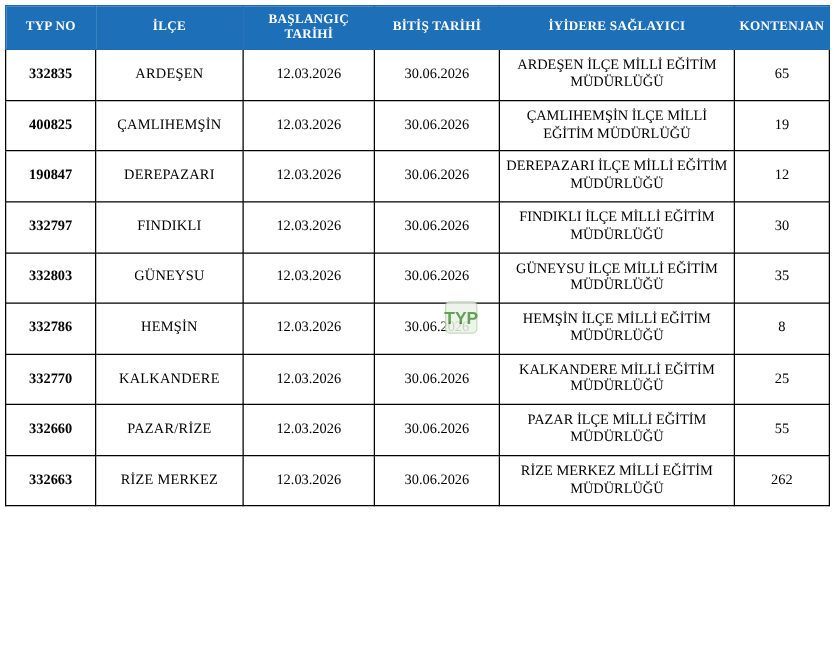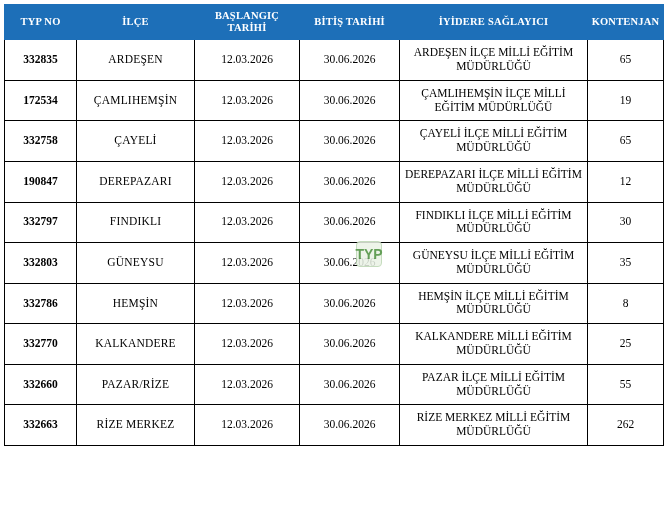--- a/index.html
+++ b/index.html
@@ -118,34 +118,26 @@
     <tbody>
       <tr>
         <td class="col-typno">332835</td>
         <td class="col-ilce">ARDEŞEN</td>
         <td class="col-date">12.03.2026</td>
         <td class="col-date">30.06.2026</td>
         <td class="col-saglayici">ARDEŞEN İLÇE MİLLİ EĞİTİM MÜDÜRLÜĞÜ</td>
         <td class="col-kontenjan">65</td>
       </tr>
       <tr>
-        <td class="col-typno">172534</td>
+        <td class="col-typno">400825</td>
         <td class="col-ilce">ÇAMLIHEMŞİN</td>
         <td class="col-date">12.03.2026</td>
         <td class="col-date">30.06.2026</td>
         <td class="col-saglayici">ÇAMLIHEMŞİN İLÇE MİLLİ EĞİTİM MÜDÜRLÜĞÜ</td>
         <td class="col-kontenjan">19</td>
-      </tr>
-      <tr>
-        <td class="col-typno">332758</td>
-        <td class="col-ilce">ÇAYELİ</td>
-        <td class="col-date">12.03.2026</td>
-        <td class="col-date">30.06.2026</td>
-        <td class="col-saglayici">ÇAYELİ İLÇE MİLLİ EĞİTİM MÜDÜRLÜĞÜ</td>
-        <td class="col-kontenjan">65</td>
       </tr>
       <tr>
         <td class="col-typno">190847</td>
         <td class="col-ilce">DEREPAZARI</td>
         <td class="col-date">12.03.2026</td>
         <td class="col-date">30.06.2026</td>
         <td class="col-saglayici">DEREPAZARI İLÇE MİLLİ EĞİTİM MÜDÜRLÜĞÜ</td>
         <td class="col-kontenjan">12</td>
       </tr>
       <tr>

